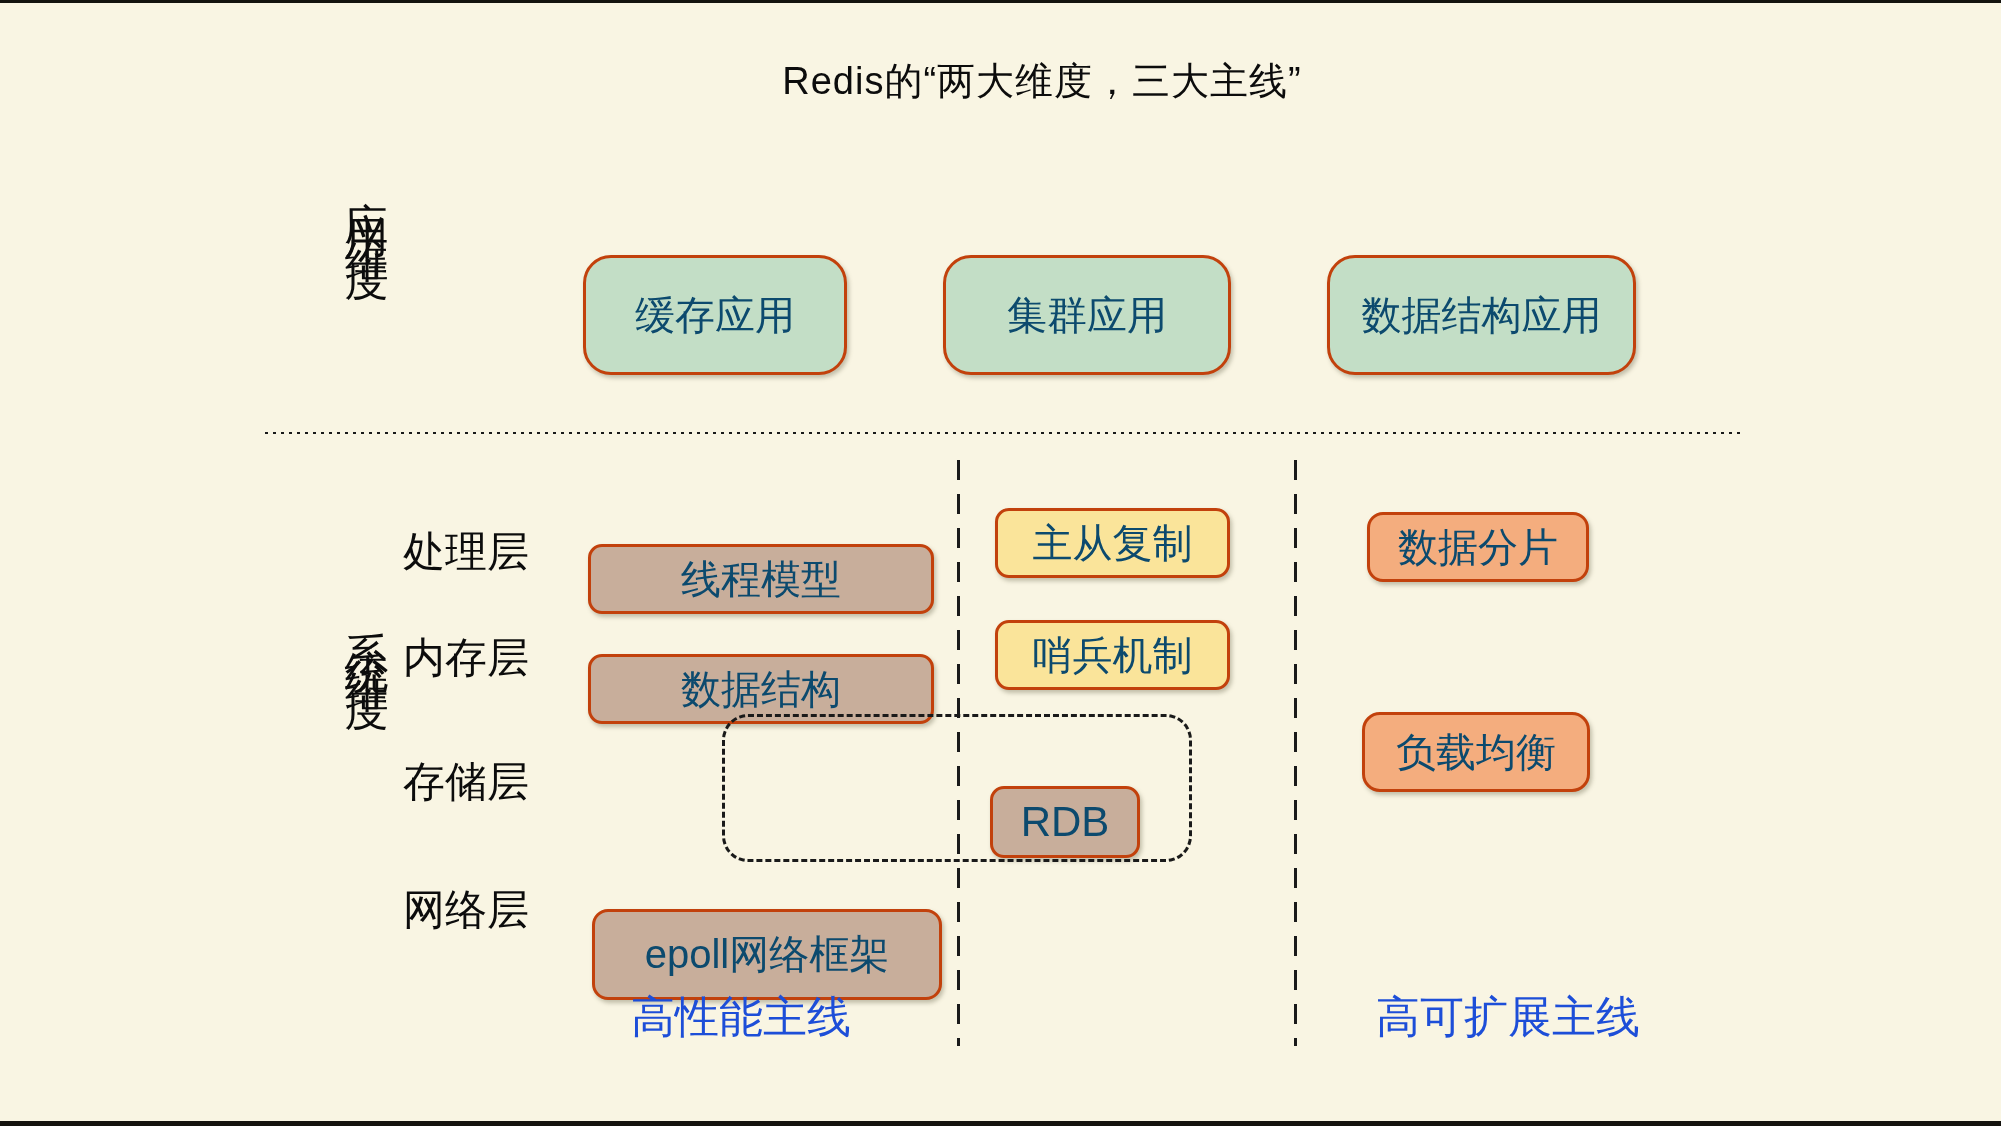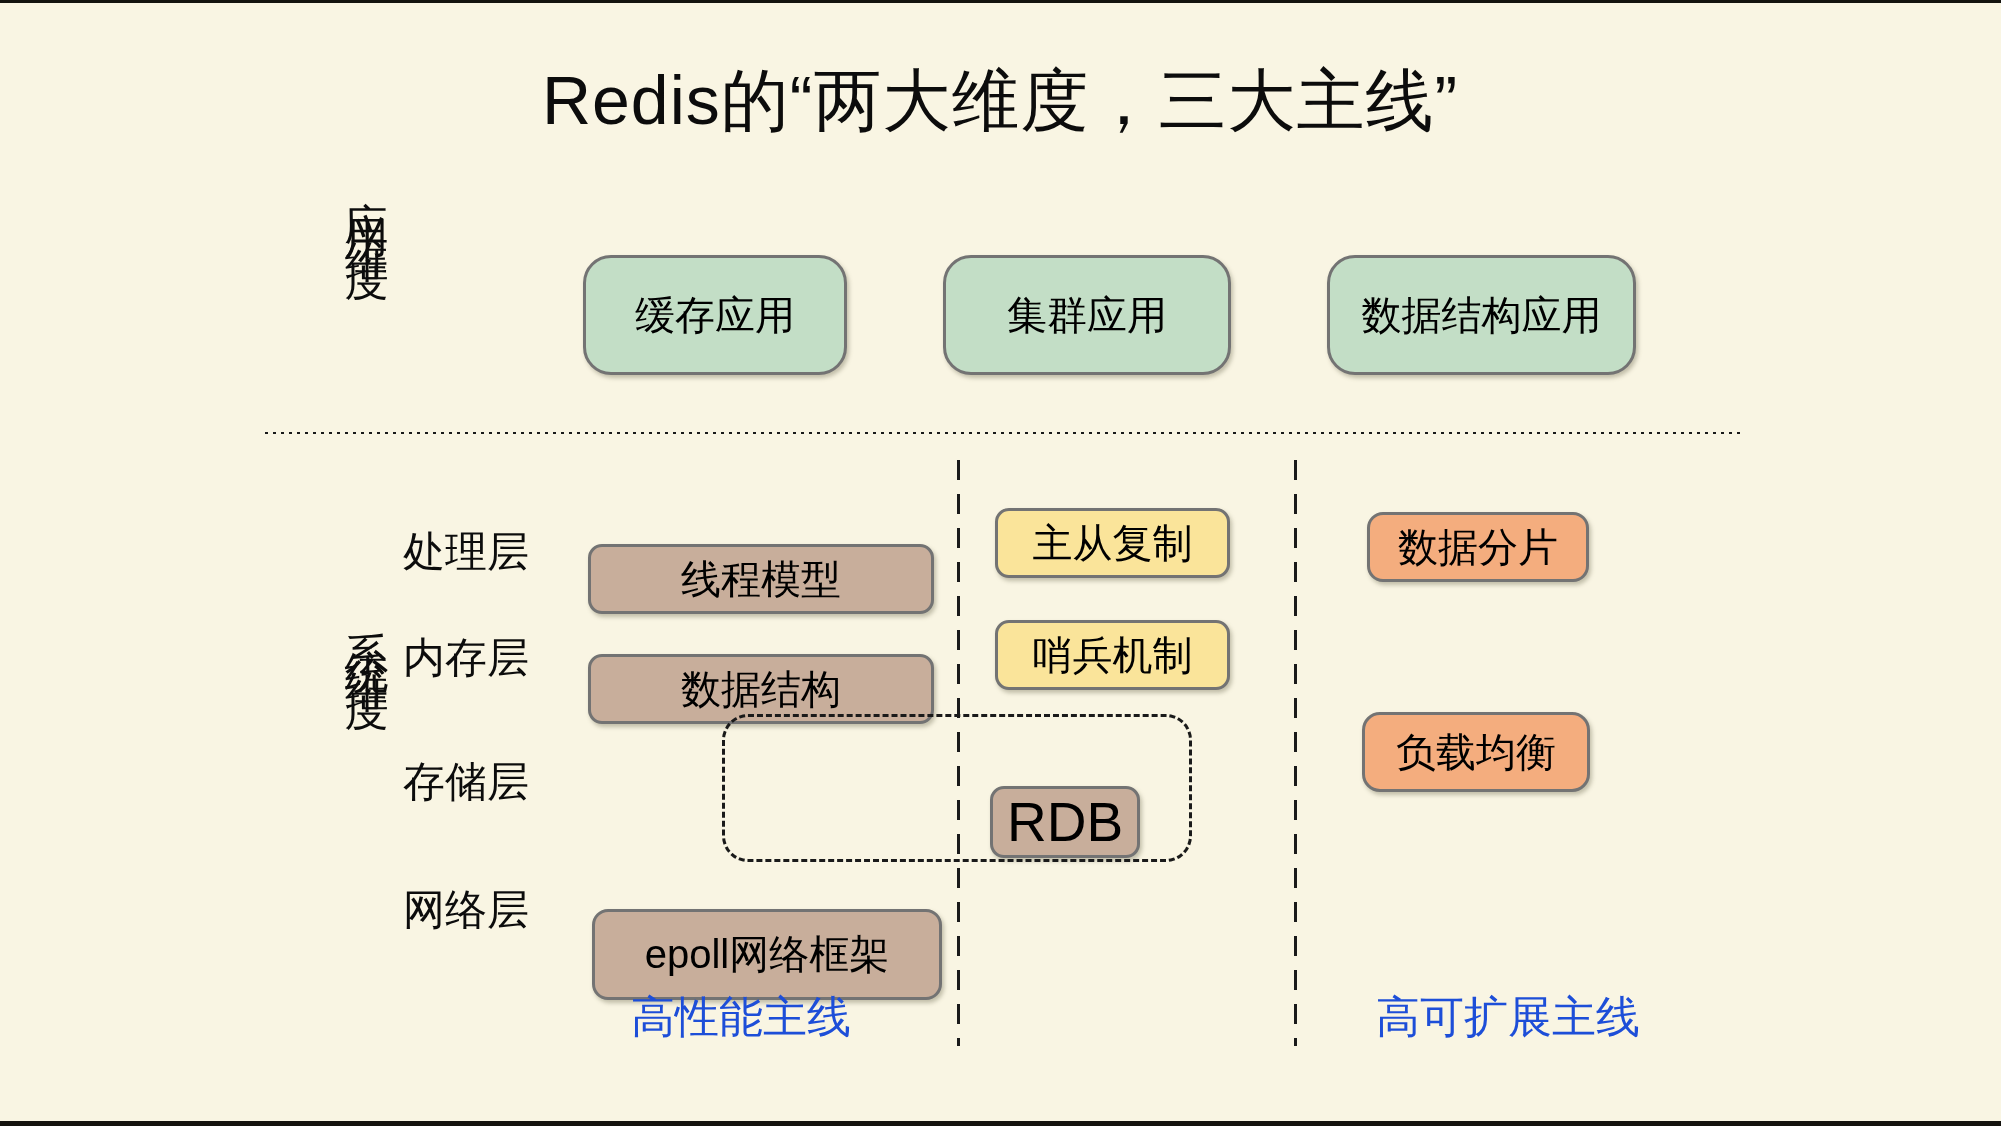--- a/index.html
+++ b/index.html
@@ -12,37 +12,37 @@
     width:2001px;height:1126px;
     background:#F9F5E3;
     overflow:hidden;
     color:#111;
   }
   .edge-bar{position:absolute;left:0;width:2001px;background:#14130e;}
   .edge-bar.top{top:0;height:3px;}
   .edge-bar.bottom{bottom:0;height:5px;}
 
   .title{
-    position:absolute;left:500px;top:56px;width:1000px;
-    font-size:68px;font-weight:500;text-align:center;
+    position:absolute;left:542px;top:56px;width:1000px;
+    font-size:38px;font-weight:500;text-align:center;
     letter-spacing:1px;color:#0c0c0c;white-space:nowrap;
   }
 
   .v-label{
     position:absolute;left:338px;
     writing-mode:vertical-rl;text-orientation:upright;
     font-size:44px;letter-spacing:18px;color:#0c0c0c;
   }
   .v-label.app{top:166px;}
   .v-label.sys{top:596px;}
 
   .box{
     position:absolute;display:flex;align-items:center;justify-content:center;
-    border:3px solid #737373;box-sizing:border-box;
-    font-size:40px;color:#000000;white-space:nowrap;
+    border:3px solid #c2410c;box-sizing:border-box;
+    font-size:40px;color:#0c4a6e;white-space:nowrap;
     box-shadow:2px 3px 4px rgba(90,85,60,0.35);
   }
   .box.green{background:#C3DEC6;border-radius:28px;height:120px;top:255px;}
   .box.tan{background:#C8AE9B;border-radius:14px;margin-top:36px;}
   .box.yellow{background:#FAE49A;border-radius:14px;}
   .box.orange{background:#F4AD7E;border-radius:16px;}
 
   .row-label{
     position:absolute;font-size:42px;color:#0c0c0c;
     width:130px;text-align:left;white-space:nowrap;left:403px;
@@ -89,21 +89,21 @@
   <div class="v-dashed one"></div>
   <div class="v-dashed two"></div>
 
   <div class="row-label" style="top:524px;">处理层</div>
   <div class="row-label" style="top:630px;">内存层</div>
   <div class="row-label" style="top:754px;">存储层</div>
   <div class="row-label" style="top:882px;">网络层</div>
 
   <div class="box tan" style="left:588px;top:508px;width:346px;height:70px;">线程模型</div>
   <div class="box tan" style="left:588px;top:618px;width:346px;height:70px;">数据结构</div>
-  <div class="box tan" style="left:990px;top:750px;width:150px;height:72px;font-size:55px;">RDB</div>
+  <div class="box tan" style="left:990px;top:750px;width:150px;height:72px;font-size:42px;">RDB</div>
   <div class="box tan" style="left:592px;top:873px;width:350px;height:91px;border-radius:16px;">epoll网络框架</div>
 
   <div class="dashed-group"></div>
 
   <div class="box yellow" style="left:995px;top:508px;width:235px;height:70px;">主从复制</div>
   <div class="box yellow" style="left:995px;top:620px;width:235px;height:70px;">哨兵机制</div>
 
   <div class="box orange" style="left:1367px;top:512px;width:222px;height:70px;">数据分片</div>
   <div class="box orange" style="left:1362px;top:712px;width:228px;height:80px;border-radius:18px;">负载均衡</div>
 

